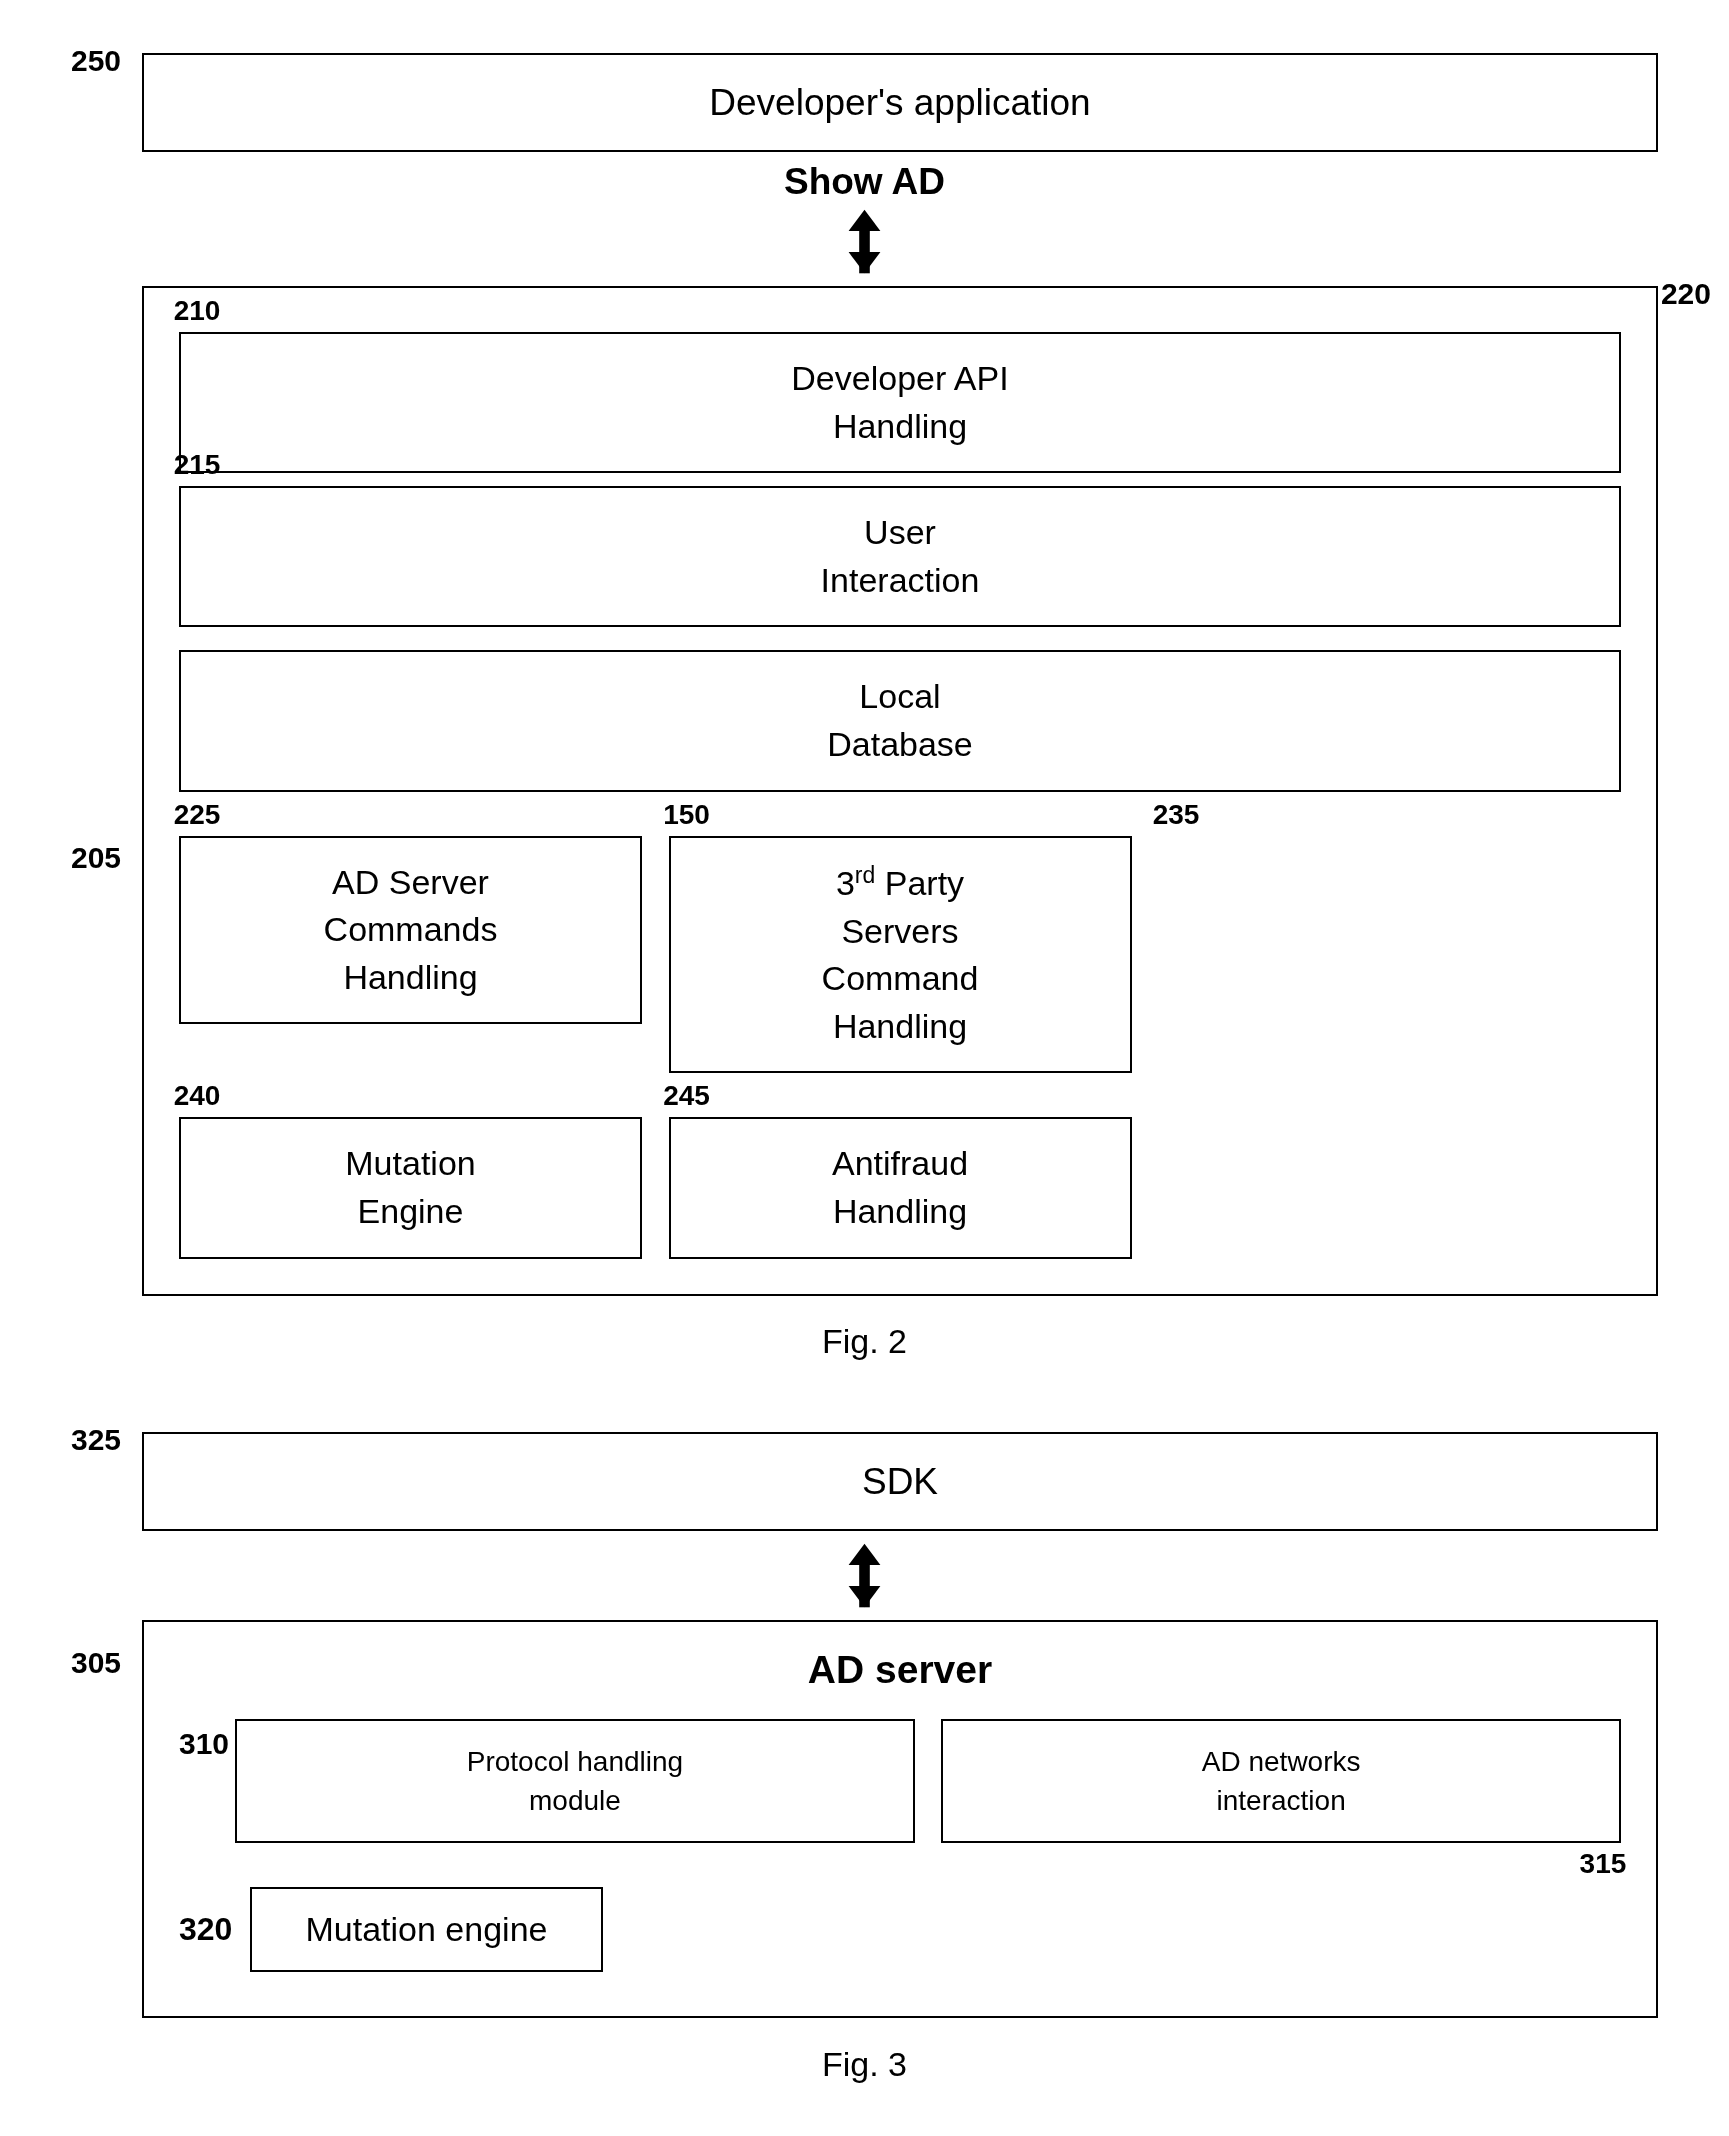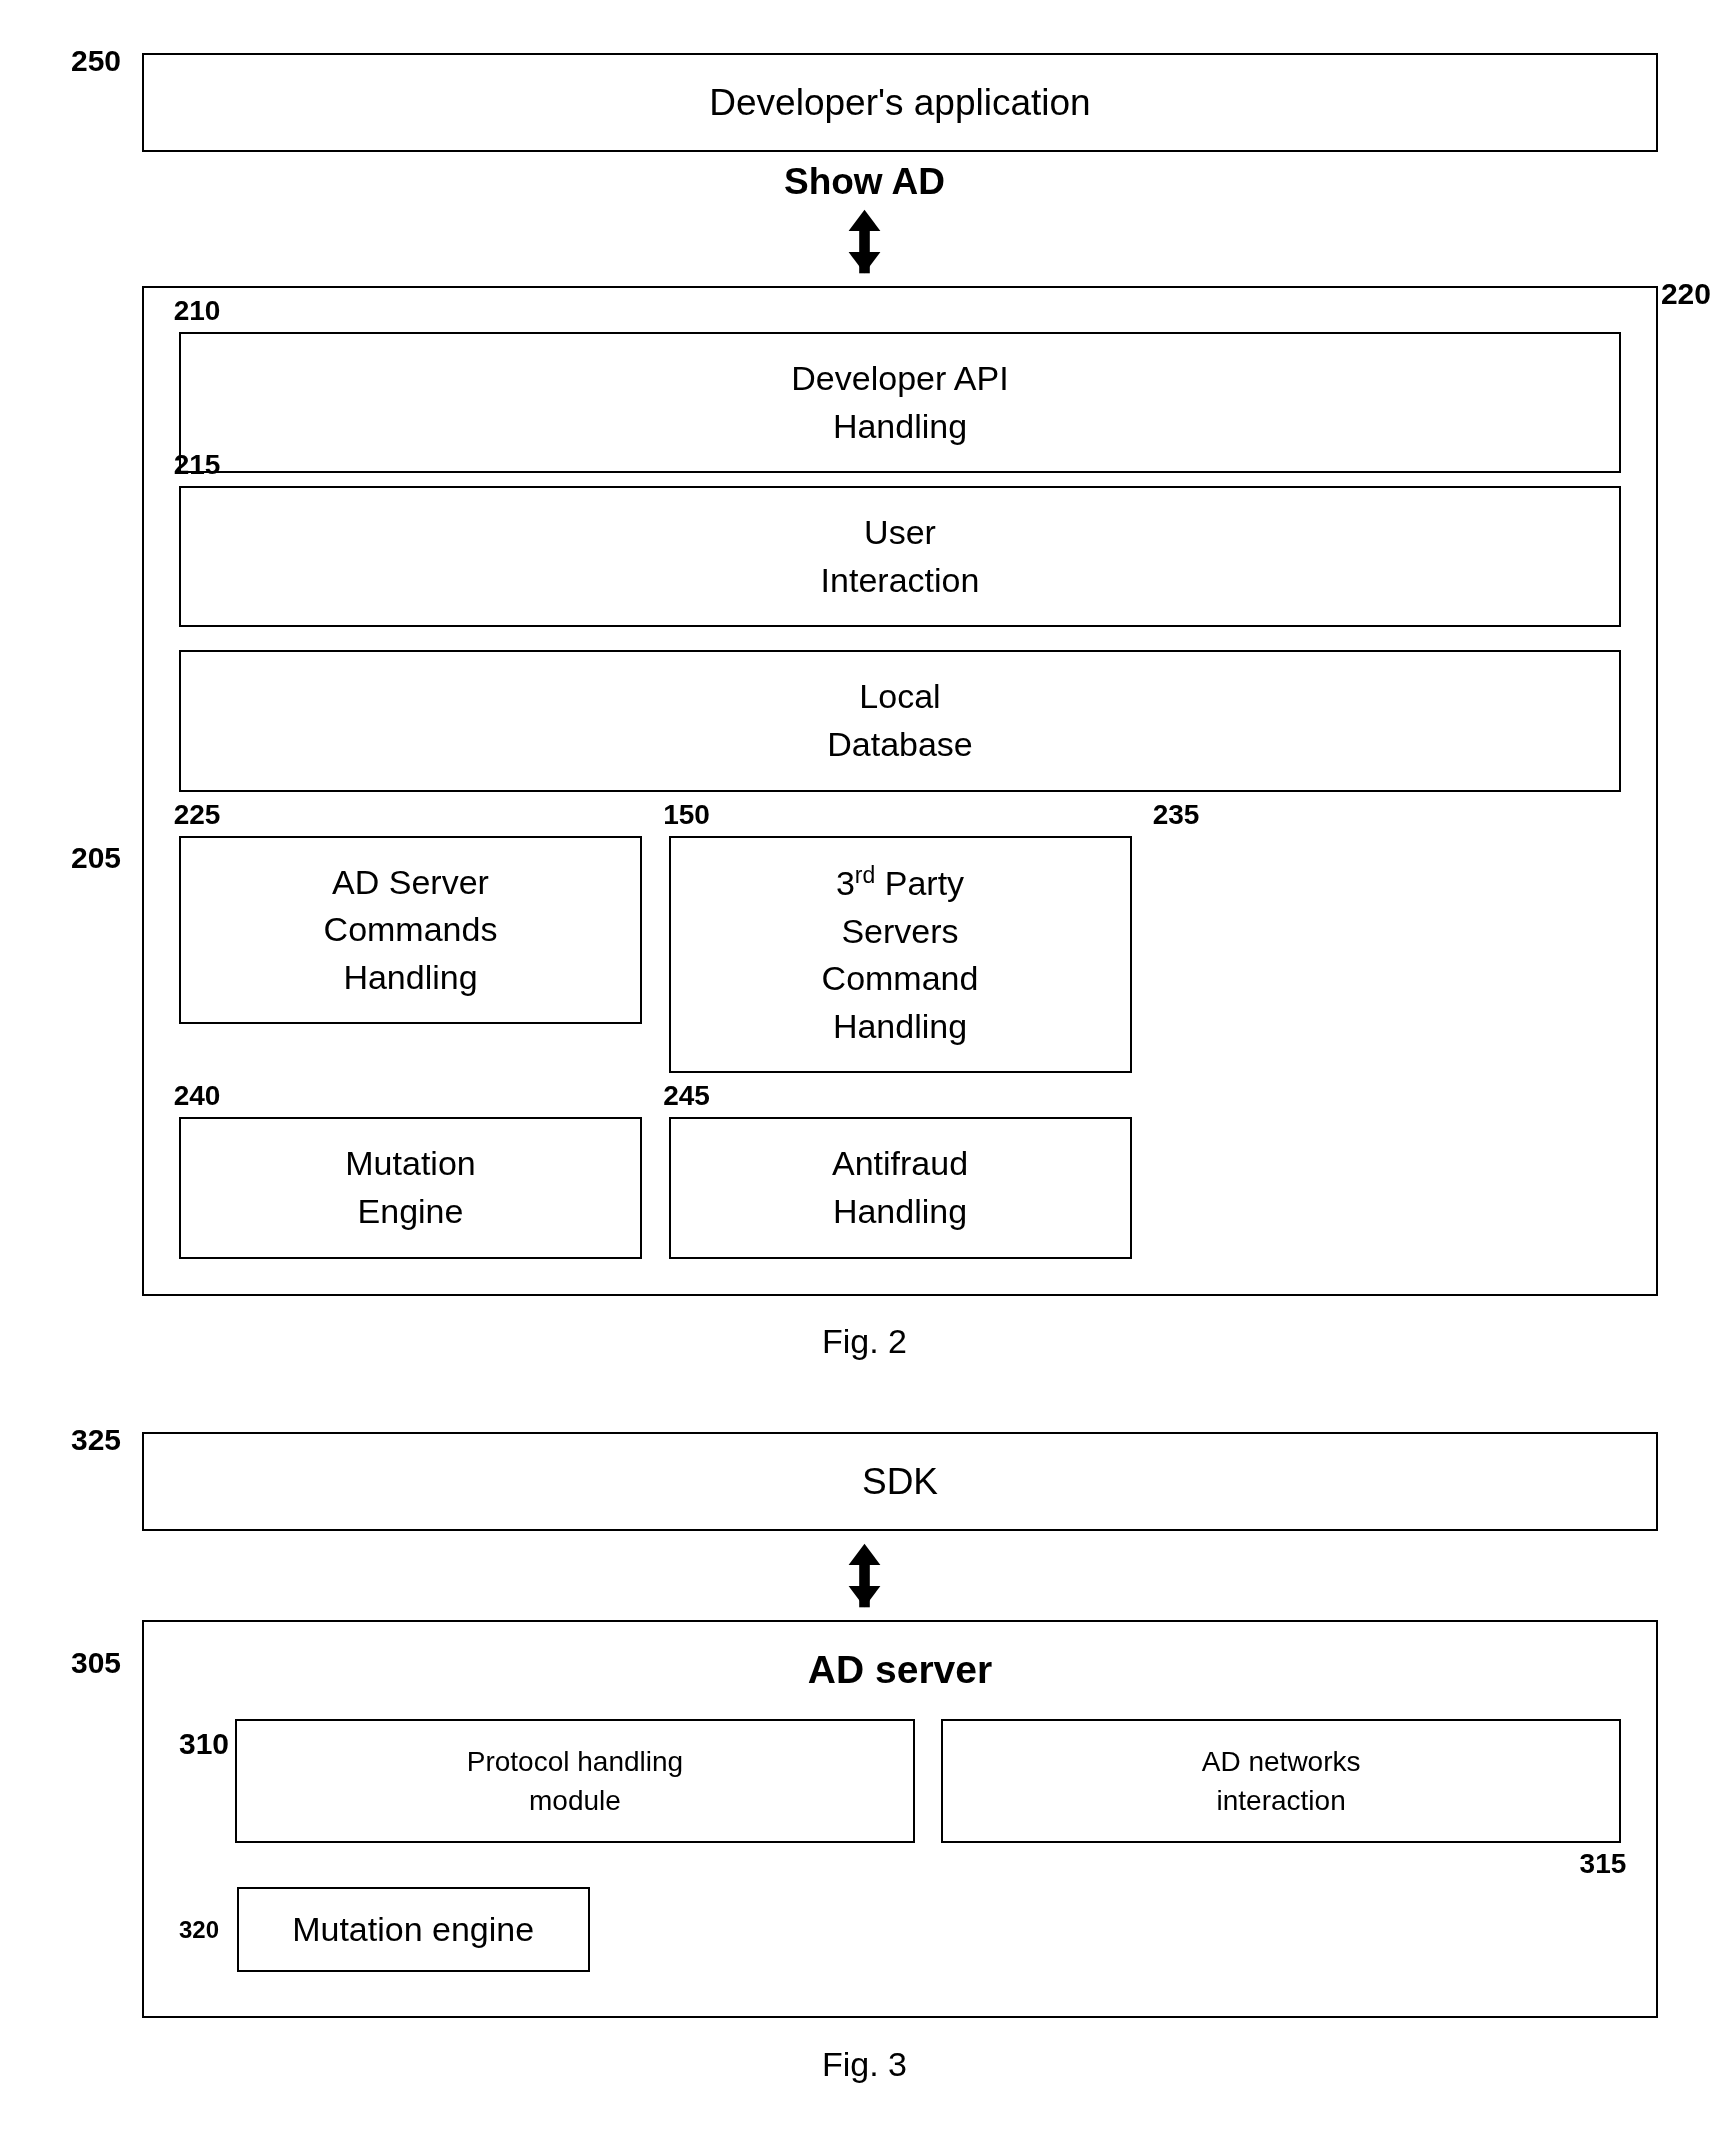--- a/index.html
+++ b/index.html
@@ -325,21 +325,21 @@
             <div style="position:relative;">
               <div class="ad-server-box">
                 <span>AD networks<br>interaction</span>
               </div>
               <span style="position:absolute; bottom:-37px; right:-5.3px; font-size:28px; font-weight:bold;">315</span>
             </div>
           </div>
         </div>
 
         <div style="display:flex; align-items:center; gap:17.6px; margin-top:44px;">
-          <span style="font-size:24px; font-weight:bold; white-space:nowrap;">320</span>
+          <span style="font-size:32px; font-weight:bold; white-space:nowrap;">320</span>
           <div class="mutation-engine-box">
             <span>Mutation engine</span>
           </div>
         </div>
 
       </div>
     </div>
 
     <div class="fig3-caption">Fig. 3</div>
   </div>

